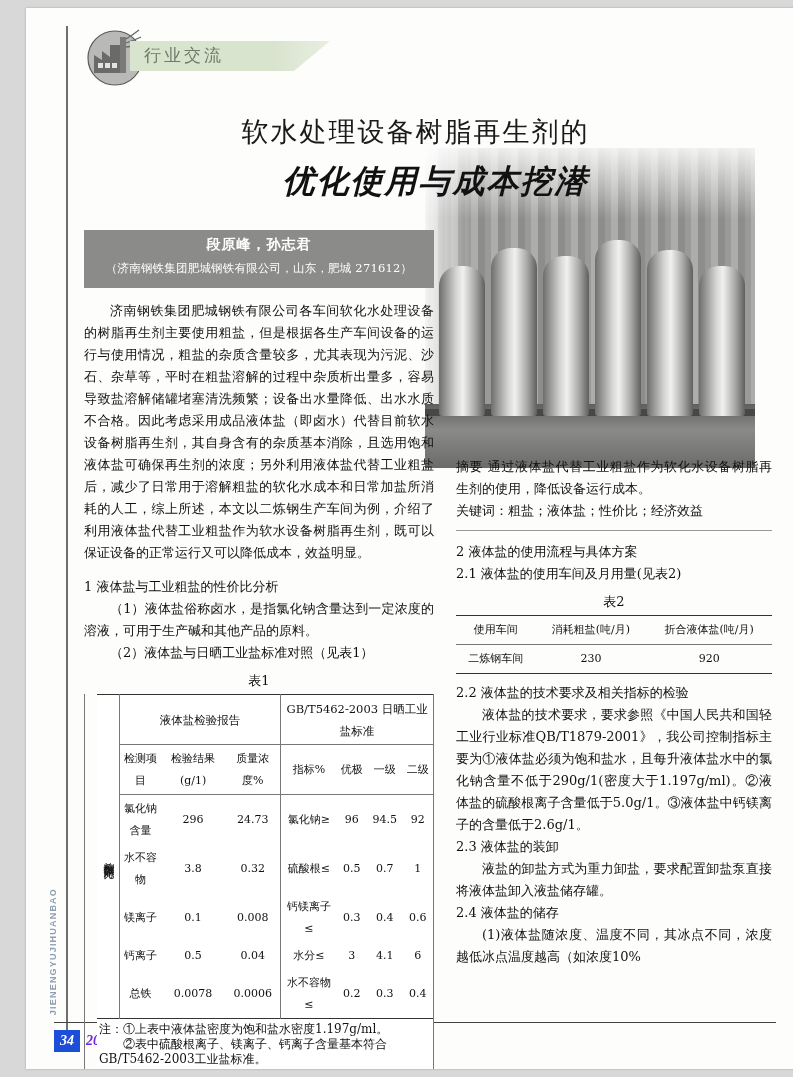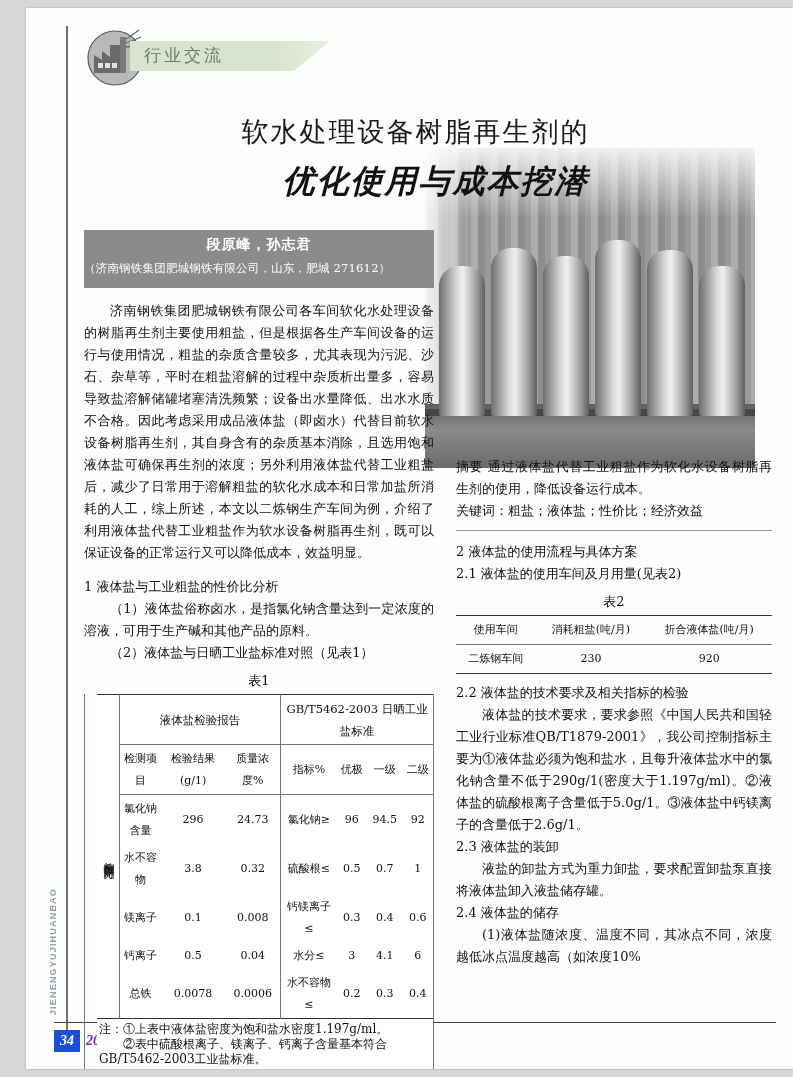--- a/index.html
+++ b/index.html
@@ -71,21 +71,21 @@
   .author-band {
     position:absolute; left:58px; top:222px; width:350px; height:58px;
     background:#8b8b89; z-index:3;
   }
   .author-names {
     position:absolute; left:0; top:6px; width:100%; text-align:center;
     color:#fff; font-size:14px; letter-spacing:1px; font-weight:bold;
     font-family:"DejaVu Serif","Liberation Serif",serif;
   }
   .author-affil {
-    position:absolute; left:0; top:31px; width:100%; 
+    position:absolute; left:0; top:31px; width:100%; text-align:center;
     color:#fff; font-size:11.5px; letter-spacing:.2px;
     font-family:"DejaVu Serif","Liberation Serif",serif;
   }
   
   .col-left {
     position:absolute; left:58px; top:292px; width:350px;
     font-family:"DejaVu Serif","Liberation Serif",serif;
     font-size:13px; color:#111; line-height:22px; text-align:justify;
     z-index:3;
   }

